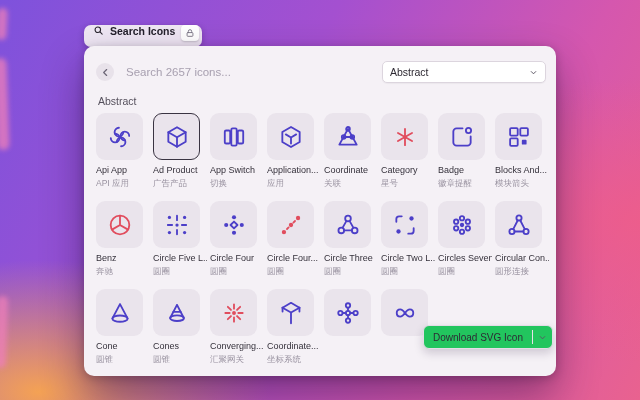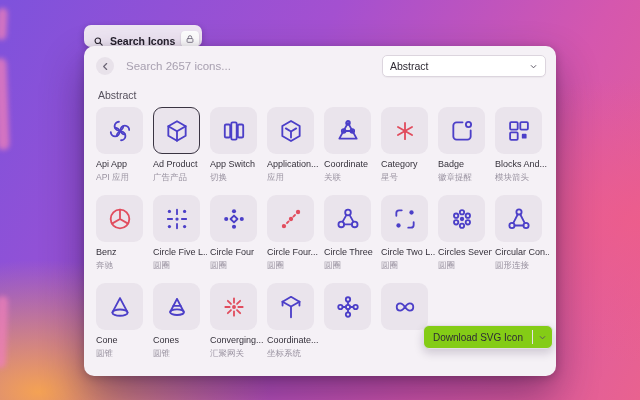--- a/index.html
+++ b/index.html
@@ -16,38 +16,38 @@
       linear-gradient(118deg, #7E52DC 0%, #A450D0 40%, #D557AE 72%, #E9628F 100%);
   }
   .smear{position:absolute;background:#EE7FB9;opacity:.75;border-radius:8px;filter:blur(2.5px);}
   .smear.s1{left:-3px;top:8px;width:10px;height:32px;transform:rotate(3deg);}
   .smear.s2{left:-4px;top:58px;width:12px;height:92px;transform:rotate(-2deg);}
   .smear.s3{left:-4px;top:296px;width:11px;height:72px;transform:rotate(2deg);}
 
   
   .chip{
     position:absolute;left:84px;top:25px;height:22px;
-    display:flex;align-items:flex-end;gap:6px;padding:0 3px 0 9px;
+    display:flex;align-items:flex-start;gap:6px;padding:0 3px 0 9px;
     background:rgba(243,238,244,.95);border-radius:7px;
     box-shadow:0 2px 6px rgba(30,10,50,.28);
   }
   .chip-label{font-size:10.5px;font-weight:600;color:#24202B;white-space:nowrap;}
   .chip-badge{
     width:18px;height:16px;background:#fff;border-radius:4px;
     display:flex;align-items:center;justify-content:center;
     box-shadow:0 1px 2px rgba(0,0,0,.18);
   }
 
   
   .window{
     position:absolute;left:84px;top:46px;width:472px;height:330px;
     background:#F5F1F6;border-radius:10px;overflow:hidden;
     box-shadow:0 20px 42px rgba(38,10,60,.45), 0 2px 10px rgba(0,0,0,.22);
   }
-  .topbar{display:flex;align-items:center;padding:9px 10px 2px 12px;}
+  .topbar{display:flex;align-items:center;padding:9px 10px 2px 12px;margin-top:6px;}
   .back-btn{
     width:18px;height:18px;border-radius:50%;background:#E8E2EA;flex:0 0 auto;
     display:flex;align-items:center;justify-content:center;cursor:pointer;
   }
   .search-input{
     flex:1;margin-left:10px;border:none;outline:none;background:transparent;
     font-size:11.5px;color:#3A3442;font-family:inherit;
   }
   .search-input::placeholder{color:#A8A0B0;}
   .dropdown{
@@ -73,21 +73,21 @@
     font-size:9px;color:#35313B;margin-top:5px;height:11px;line-height:11px;
     white-space:nowrap;overflow:hidden;width:54px;
   }
   .sublabel{
     font-size:8.5px;color:#9A93A1;margin-top:2px;height:11px;line-height:11px;
     white-space:nowrap;overflow:hidden;width:54px;
   }
 
   .download-btn{
     position:absolute;right:3px;bottom:27px;height:22px;
-    display:flex;align-items:center;background:#84cc16;border:1px solid #E3DDE6;
+    display:flex;align-items:center;background:#22c55e;border:1px solid #E3DDE6;
     border-radius:6px;box-shadow:0 4px 10px rgba(30,10,50,.18);cursor:pointer;
   }
   .download-label{font-size:10px;color:#2E2A35;padding:0 9px;white-space:nowrap;}
   .download-sep{width:1px;height:14px;background:#E7E1E9;}
   .download-chev{width:19px;display:flex;align-items:center;justify-content:center;height:100%;}
 </style>
 </head>
 <body>
 
 <div class="desktop">

